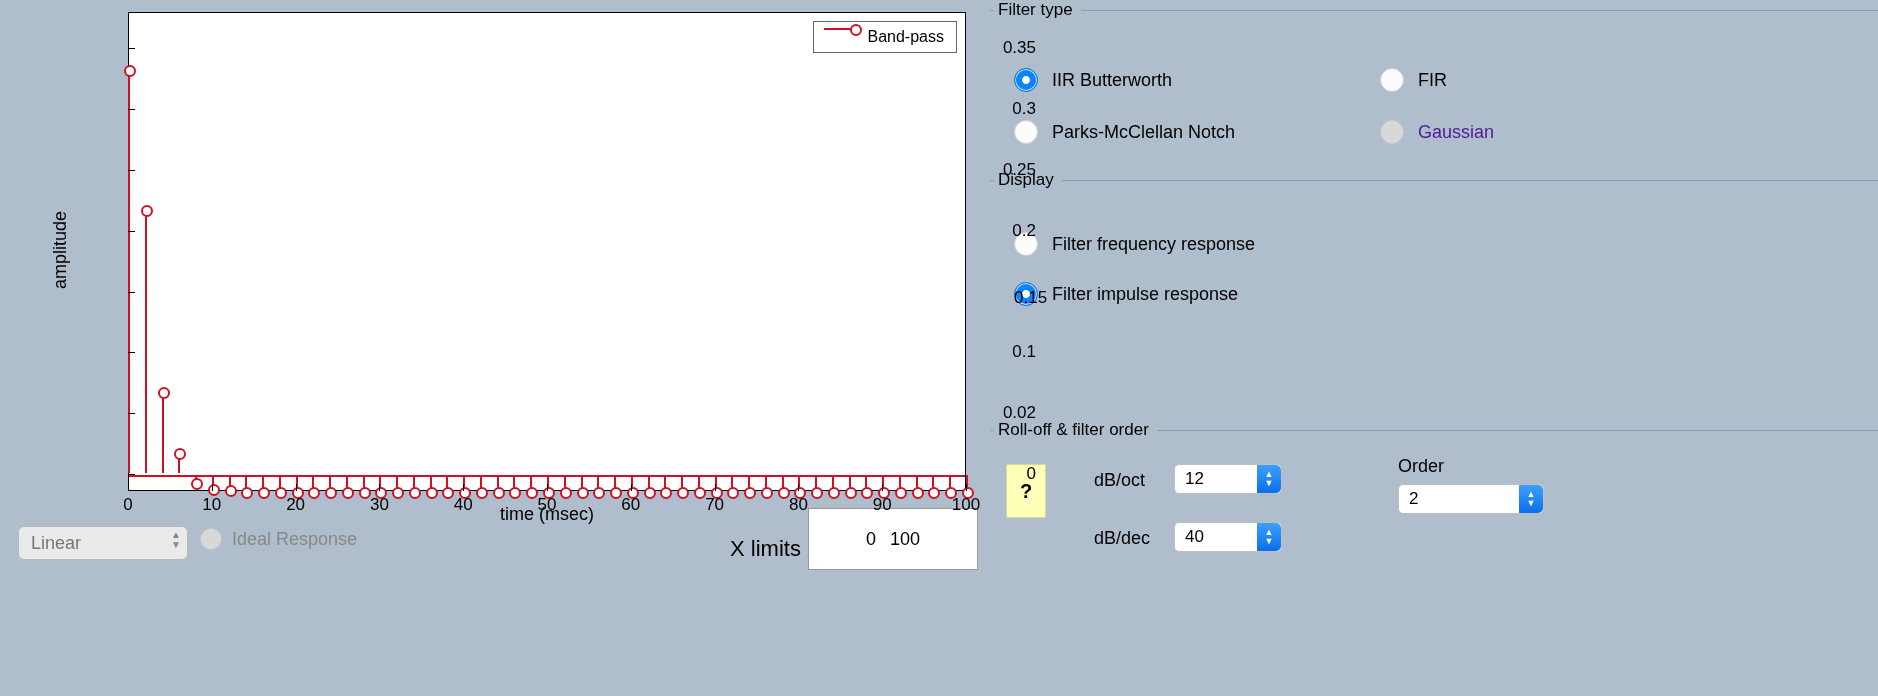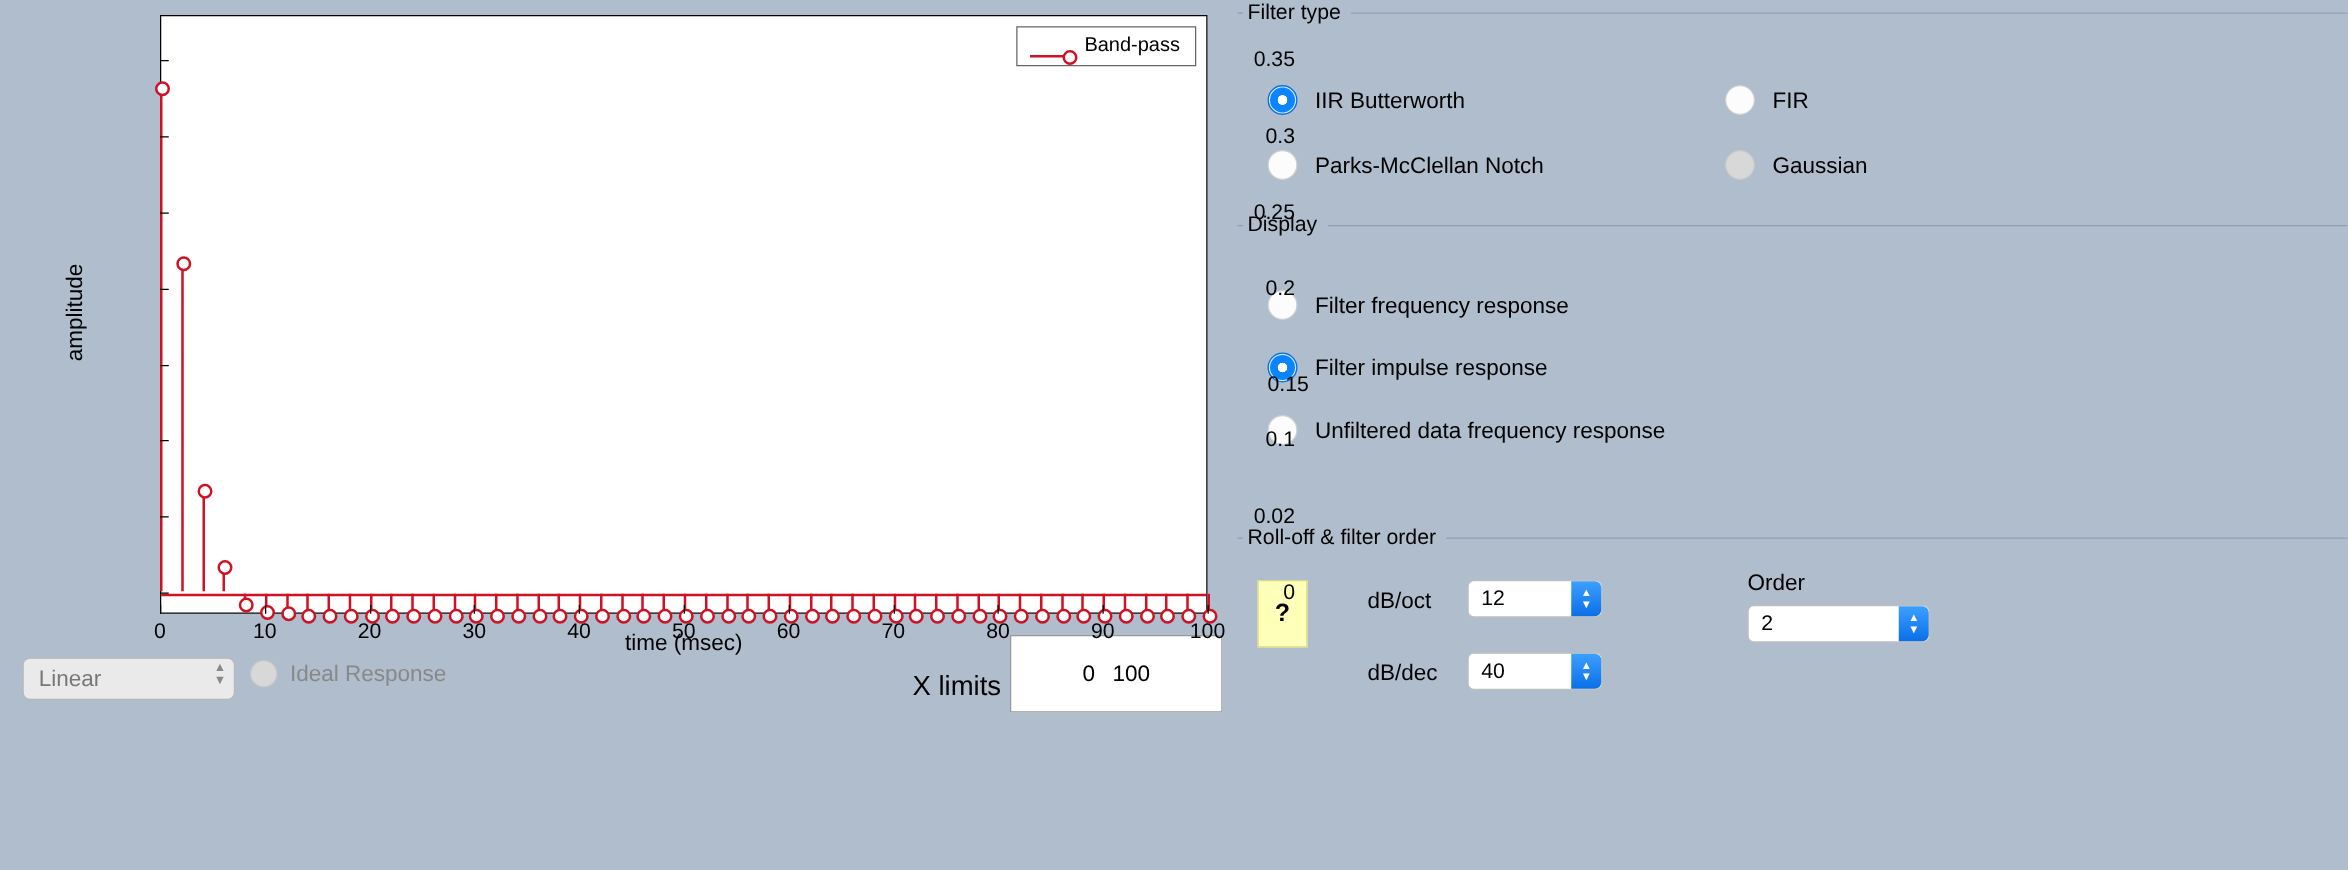--- a/index.html
+++ b/index.html
@@ -6,21 +6,21 @@
   *{box-sizing:border-box}
 
   
   .chart-wrap{position:absolute;left:128px;top:12px;width:838px;height:479px;background:#fff;border:1px solid #000}
   .ylabel{position:absolute;left:60px;top:250px;transform:translate(-50%,-50%) rotate(-90deg);font-size:18px}
   .xlabel{position:absolute;left:547px;top:504px;transform:translateX(-50%);font-size:18px}
   .ytick{position:absolute;right:842px;text-align:right;width:70px;font-size:17px}
   .xtick{position:absolute;top:495px;transform:translateX(-50%);font-size:17px}
   .y-minor{position:absolute;left:128px;width:7px;border-top:1px solid #000}
   .x-minor{position:absolute;top:484px;height:7px;border-left:1px solid #000}
-  .legend{position:absolute;right:8px;top:8px;background:#fff;border:1px solid #666;padding:6px 12px 6px 10px;display:flex;align-items:flex-end;gap:10px}
+  .legend{position:absolute;right:8px;top:8px;background:#fff;border:1px solid #666;padding:6px 12px 6px 10px;display:flex;align-items:flex-start;gap:10px}
   .legend-line{width:34px;height:2px;background:#cf1124;position:relative}
   .legend-line::after{content:"";position:absolute;right:-4px;top:-4px;width:8px;height:8px;border:2px solid #cf1124;border-radius:50%;background:#fff}
   .stem{position:absolute;bottom:18px;width:2px;background:#cf1124}
   .stem::after{content:"";position:absolute;left:-4px;top:-9px;width:8px;height:8px;border:2px solid #cf1124;border-radius:50%;background:#fff}
   .stem.neg{bottom:auto}
   .stem.neg::after{top:auto;bottom:-9px}
   .baseline{position:absolute;left:0;right:0;border-top:2px solid #cf1124}
 
   
   .scale-combo{position:absolute;left:18px;top:526px;width:170px;height:34px;border:1px solid #b8b8b8;border-radius:6px;background:#eaeaea;color:#777;display:flex;align-items:center;padding:0 30px 0 12px;font-size:18px}
@@ -33,21 +33,21 @@
   .xlim-box{position:absolute;left:808px;top:508px;width:170px;height:62px;background:#fff;border:1px solid #999;display:flex;align-items:center;justify-content:center;font-size:18px;gap:14px}
 
   
   .panel{position:absolute;left:990px;right:0;top:0;bottom:0}
   fieldset{border:none;border-top:1px solid #8da0b3;margin:0;padding:0;position:absolute;left:0;right:0}
   legend{padding:0 8px 0 4px;font-size:17px;margin-left:4px}
   .opt{position:absolute;display:flex;align-items:center;gap:14px;font-size:18px}
   .rb{width:24px;height:24px;border-radius:50%;background:#fcfcfc;border:1px solid #cfcfcf;flex-shrink:0;position:relative}
   .rb.sel{background:radial-gradient(circle at 50% 50%,#fff 0 24%,#0a84ff 26% 66%,#0a84ff 68% 100%);border:1px solid #0a6fe0;box-shadow:0 0 0 1px #cde7ff inset}
   .rb.dis{background:#d8d8d8;border:1px solid #c8c8c8}
-  .opt.dis{color:#000000}
+  .opt.dis{color:#4c1d95}
 
   .rolloff-help{position:absolute;left:1006px;top:464px;width:40px;height:54px;background:#feffb8;border:1px solid #d8d98c;display:flex;align-items:center;justify-content:center;font-weight:bold;font-size:20px}
   .rolloff-lbl{position:absolute;font-size:18px}
   .num-combo{position:absolute;height:30px;border:1px solid #bfbfbf;border-radius:5px;background:#fff;padding:0 30px 0 10px;font-size:17px;display:flex;align-items:center}
   .num-combo .btn{position:absolute;right:0;top:0;bottom:0;width:24px;border-radius:0 5px 5px 0;background:linear-gradient(#3ca0ff,#0a6fe8);display:flex;flex-direction:column;align-items:center;justify-content:center;gap:0}
   .num-combo .btn span{color:#fff;font-size:9px;line-height:9px}
 </style>
 </head>
 <body>
 
@@ -155,24 +155,20 @@
   <fieldset style="top:170px;height:246px">
     <legend>Display</legend>
     <div class="opt" style="left:24px;top:42px">
       <div class="rb"></div>
       <span>Filter frequency response</span>
     </div>
     <div class="opt" style="left:24px;top:92px">
       <div class="rb sel"></div>
       <span>Filter impulse response</span>
     </div>
-    <div class="opt" style="left:24px;top:142px">
-      <div class="rb"></div>
-      <span>Unfiltered data frequency response</span>
-    </div>
   </fieldset>
 
   <fieldset style="top:420px;height:160px">
     <legend>Roll-off &amp; filter order</legend>
   </fieldset>
 </div>
 
 <div class="rolloff-help">?</div>
 <div class="rolloff-lbl" style="left:1094px;top:470px">dB/oct</div>
 <div class="num-combo" style="left:1174px;top:464px;width:108px">
@@ -198,21 +194,21 @@
       <span>▼</span>
     </div>
 </div>
 
 <div class="ytick" style="top: 463.98px;">0</div>
 <div class="y-minor" style="top: 473.98px;"></div>
 <div class="ytick" style="top: 403.193px;">0.02</div>
 <div class="y-minor" style="top: 413.193px;"></div>
 <div class="ytick" style="top: 342.406px;">0.1</div>
 <div class="y-minor" style="top: 352.406px;"></div>
-<div class="ytick" style="top: 298px; padding-left: 48px;">0.15</div>
+<div class="ytick" style="top: 288px; padding-left: 48px;">0.15</div>
 <div class="y-minor" style="top: 291.619px;"></div>
 <div class="ytick" style="top: 220.832px;">0.2</div>
 <div class="y-minor" style="top: 230.832px;"></div>
 <div class="ytick" style="top: 160.046px;">0.25</div>
 <div class="y-minor" style="top: 170.046px;"></div>
 <div class="ytick" style="top: 99.2589px;">0.3</div>
 <div class="y-minor" style="top: 109.259px;"></div>
 <div class="ytick" style="top: 38.4721px;">0.35</div>
 <div class="y-minor" style="top: 48.4721px;"></div>
 <div class="xtick" style="left: 128px;">0</div>

